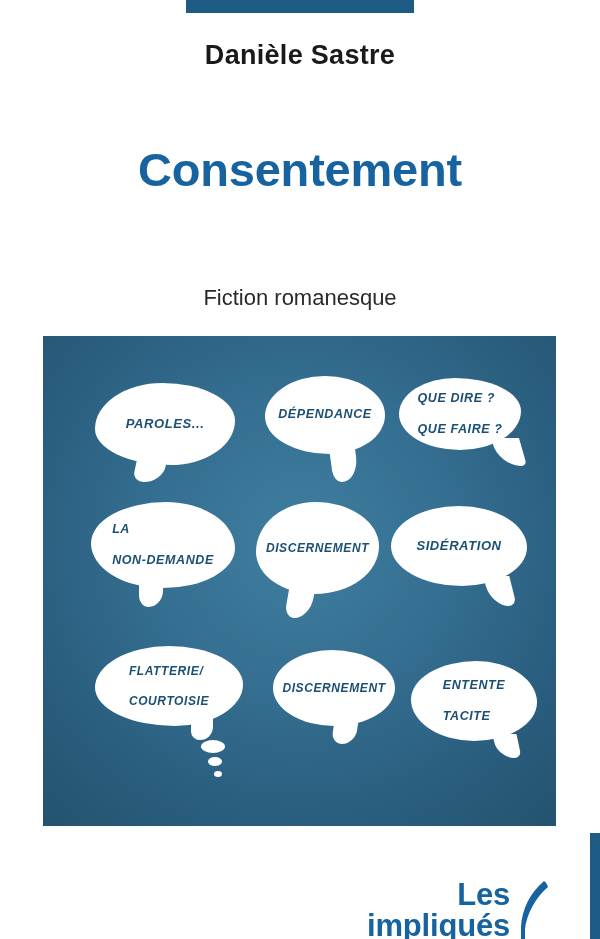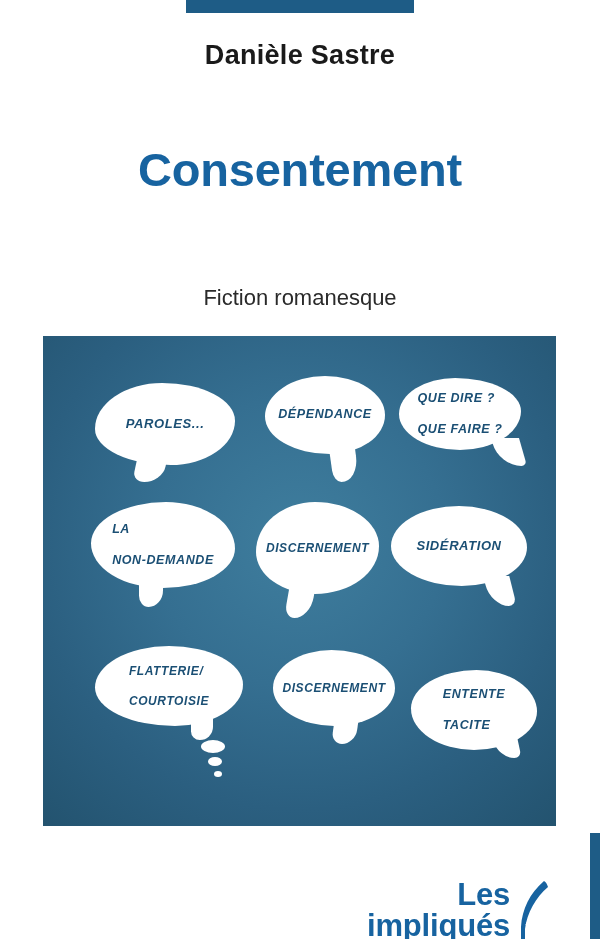--- a/index.html
+++ b/index.html
@@ -109,21 +109,21 @@
   .b4 { left: 48px;  top: 166px; width: 144px; height: 86px;  font-size: 12.5px;
         border-radius: 52% 48% 50% 50% / 48% 54% 46% 52%; }
   .b5 { left: 213px; top: 166px; width: 123px; height: 92px;  font-size: 12px;
         border-radius: 48% 52% 52% 48% / 54% 48% 52% 46%; }
   .b6 { left: 348px; top: 170px; width: 136px; height: 80px;  font-size: 13px;
         border-radius: 50% 50% 48% 52% / 50% 52% 48% 50%; }
   .b7 { left: 52px;  top: 310px; width: 148px; height: 80px;  font-size: 12px;
         border-radius: 50% 50% 46% 54% / 52% 48% 52% 48%; }
   .b8 { left: 230px; top: 314px; width: 122px; height: 76px;  font-size: 12px;
         border-radius: 48% 52% 50% 50% / 50% 50% 50% 50%; }
-  .b9 { left: 368px; top: 334px; width: 126px; height: 80px;  font-size: 12.5px;
+  .b9 { left: 368px; top: 325px; width: 126px; height: 80px;  font-size: 12.5px;
         border-radius: 52% 48% 50% 50% / 48% 52% 48% 52%; }
 
   
   .tail {
     position: absolute;
     background: #ffffff;
   }
   .t1 { left: 92px;  top: 120px; width: 30px; height: 26px;
         border-radius: 0 0 60% 40%; transform: skewX(-12deg); }
   .t2 { left: 288px; top: 108px; width: 26px; height: 38px;

